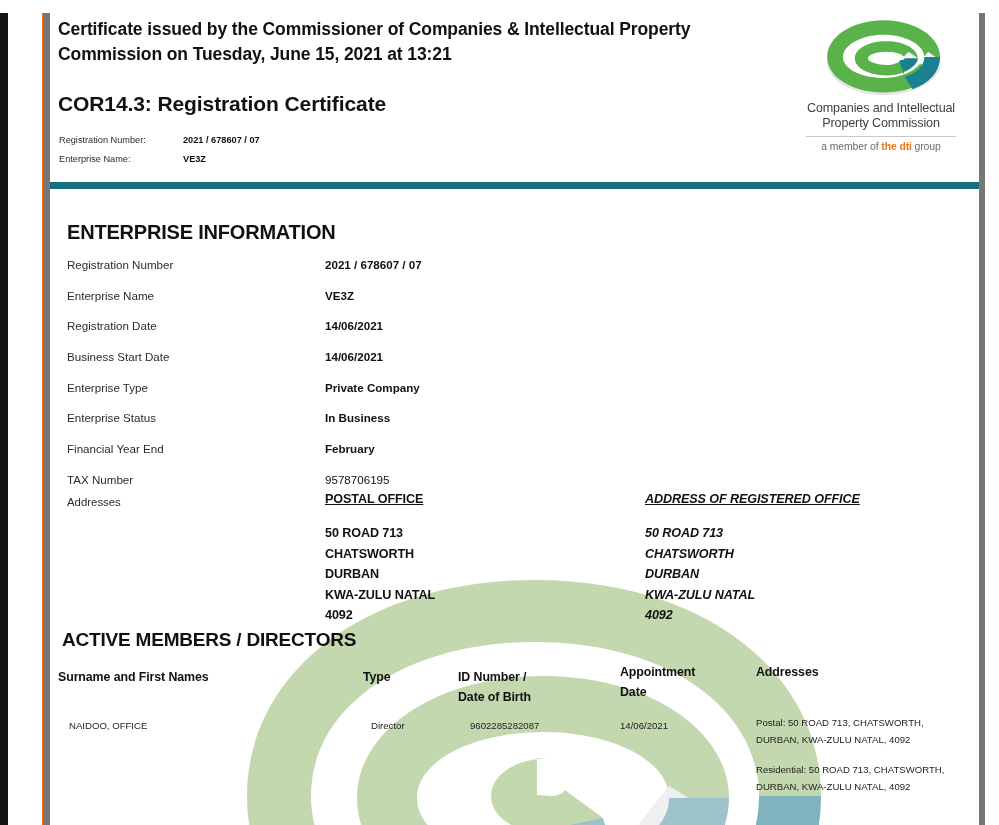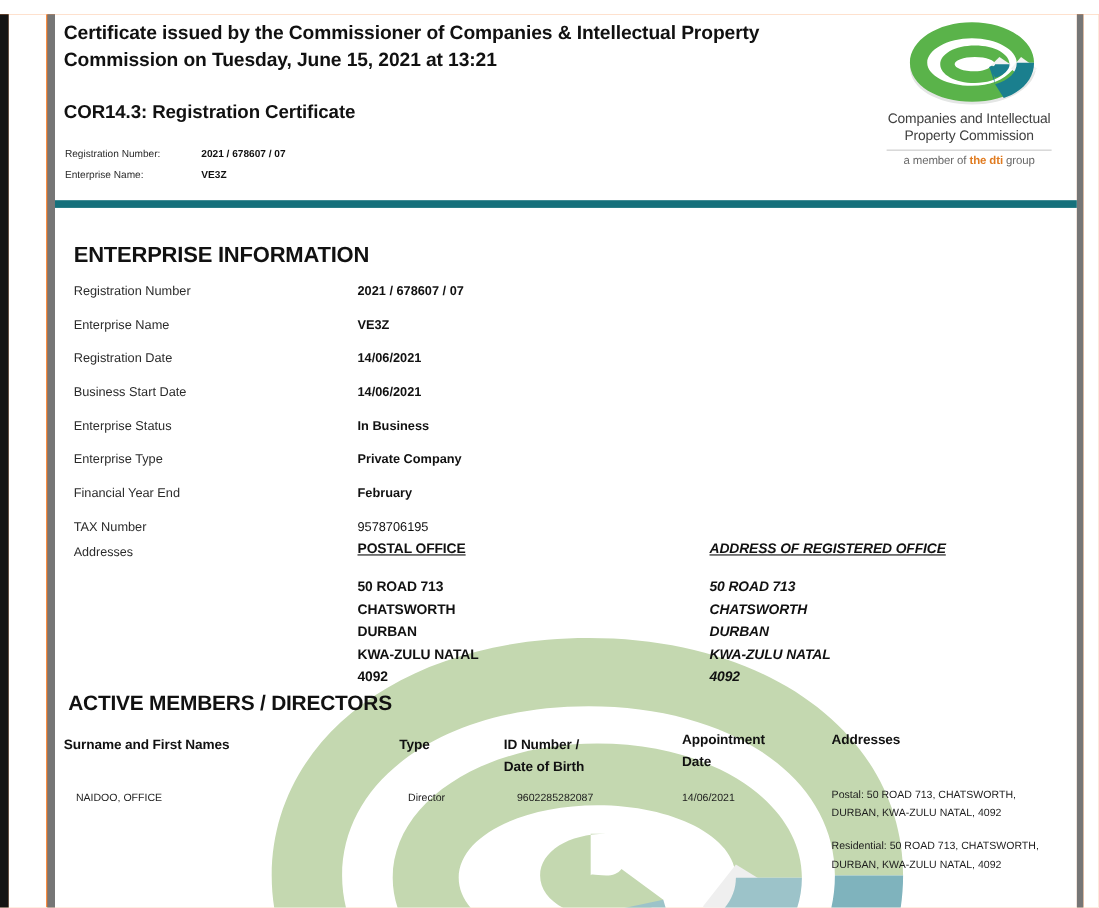--- a/index.html
+++ b/index.html
@@ -87,21 +87,21 @@
     width: 660px;
     font-size: 17.5px;
     font-weight: bold;
     line-height: 25px;
     letter-spacing: -0.1px;
     color: #111111;
   }
   #form-title {
     position: absolute;
     left: 8px; top: 79px;
-    font-size: 17px;
+    font-size: 21px;
     font-weight: bold;
     color: #111111;
     letter-spacing: -0.1px;
   }
   #header-meta {
     position: absolute;
     left: 9px; top: 118px;
     font-size: 9.2px;
     line-height: 19px;
   }
@@ -422,26 +422,26 @@
         </div>
         <div class="ef-row">
           <span class="ef-label">Registration Date</span>
           <span class="ef-value">14/06/2021</span>
         </div>
         <div class="ef-row">
           <span class="ef-label">Business Start Date</span>
           <span class="ef-value">14/06/2021</span>
         </div>
         <div class="ef-row">
+          <span class="ef-label">Enterprise Type</span>
+          <span class="ef-value">Private Company</span>
+        </div>
+        <div class="ef-row">
           <span class="ef-label">Enterprise Status</span>
           <span class="ef-value">In Business</span>
-        </div>
-        <div class="ef-row">
-          <span class="ef-label">Enterprise Type</span>
-          <span class="ef-value">Private Company</span>
         </div>
         <div class="ef-row">
           <span class="ef-label">Financial Year End</span>
           <span class="ef-value">February</span>
         </div>
         <div class="ef-row">
           <span class="ef-label">TAX Number</span>
           <span class="ef-value plain">9578706195</span>
         </div>
       </div>

